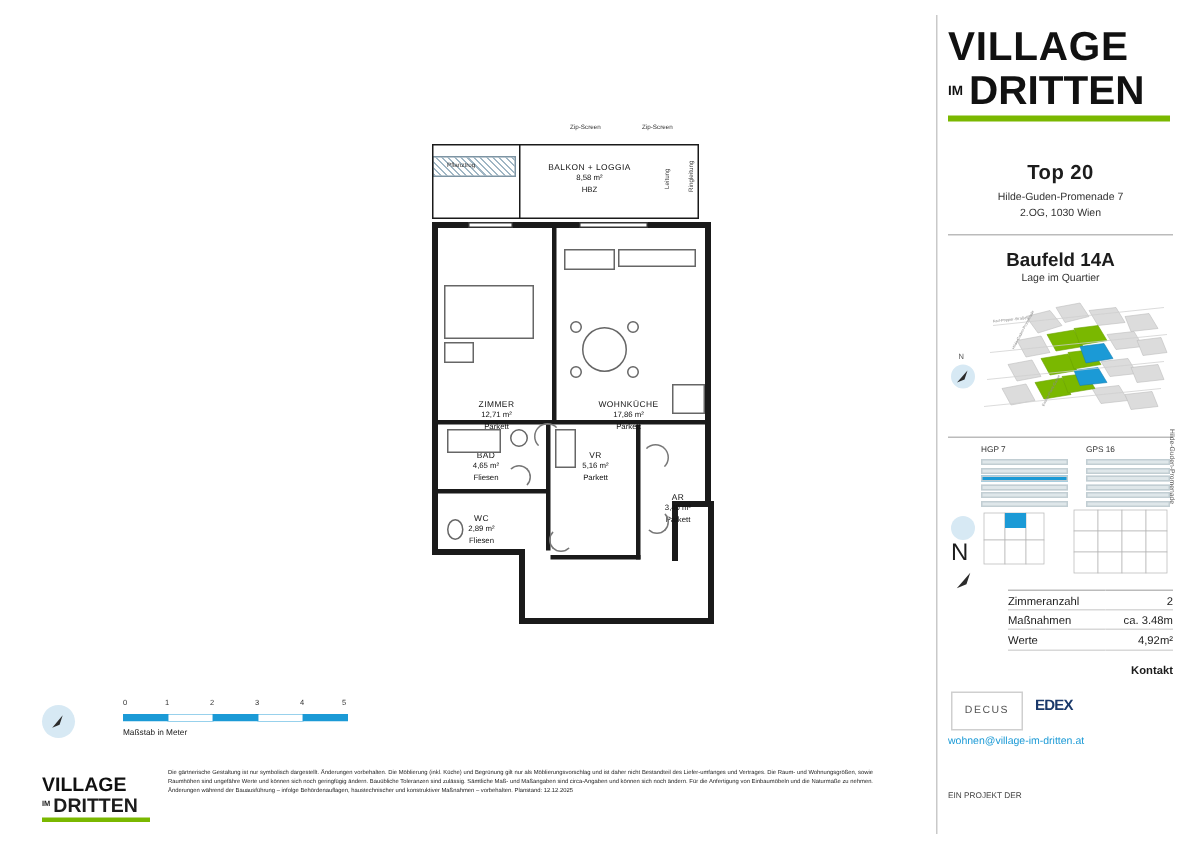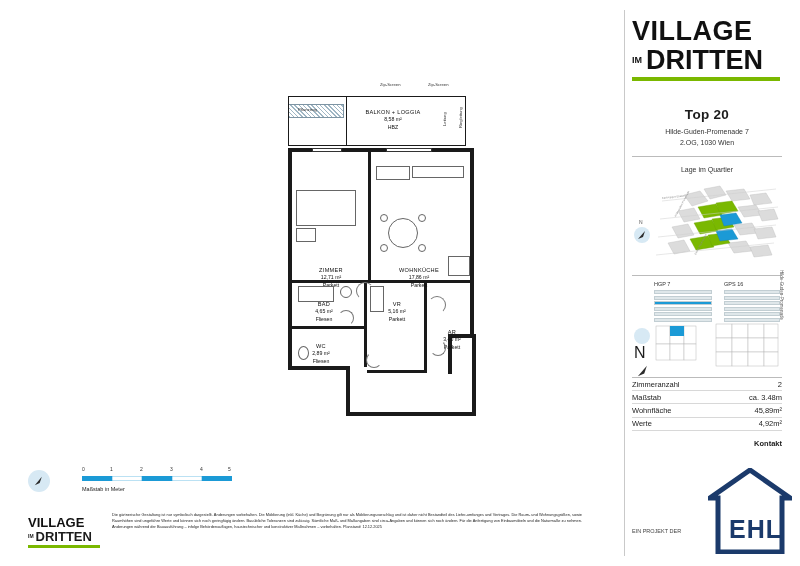--- a/index.html
+++ b/index.html
@@ -53,21 +53,21 @@
   .bu-left { position:absolute; left:22px; top:5px; width:58px;}
   .bu-right { position:absolute; left:92px; top:5px; width:56px;}
   .stack { display:flex; flex-direction:column; gap:1.5px; margin-top:3px;}
   .stack .fl { height:4px; background:#dfe7ea; border:0.5px solid #c2ced3;}
   .stack .fl.act { background:#1b9ad6;}
   .plan-low { position:absolute; left:22px; top:46px; width:126px; height:50px;}
   .compass2 { position:absolute; left:2px; top:52px; width:18px; height:18px;}
   .vert-label { position:absolute; right:-2px; top:44px; font-size:4.5px; color:#555; transform:rotate(90deg); transform-origin:right top; white-space:nowrap;}
 
   
-  .spec { margin-top:2px; }
+  .spec { margin-top:2px;margin-left:40px; }
   .spec table { width:100%; border-collapse:collapse; font-size:7.5px;}
   .spec td { padding:1.6px 0; border-bottom:1px solid #d8d8d8;}
   .spec td.v { text-align:right;}
   .spec tr:first-child td { border-top:1px solid #bbb;}
 
   .kontakt { text-align:right; font-size:7.5px; font-weight:bold; margin-top:8px;}
   .partners { position:relative; height:44px; margin-top:6px;}
   .decus { position:absolute; left:2px; top:4px; width:48px; height:26px; border:1px solid #cfcfcf; display:flex; align-items:center; justify-content:center;}
   .decus span { font-size:7px; letter-spacing:1px; color:#555;}
   .edex { position:absolute; left:58px; top:8px; font-size:10px; font-weight:bold; color:#1b3a6b; letter-spacing:-0.5px;}
@@ -272,20 +272,21 @@
     <div class="top-title">
       <div class="t">Top  20</div>
     </div>
     <div class="addr">
       <div>Hilde-Guden-Promenade 7</div>
       <div>2.OG, 1030 Wien</div>
     </div>
     <hr class="hr-thin">
 
     <div class="bf-title">
+      <div class="b1">Baufeld 14A</div>
       <div class="b2">Lage im Quartier</div>
     </div>
 
     <div class="siteplan">
       <div class="compass">
         <div class="circ"></div>
         <div class="n">N</div>
         <svg class="arrow" viewBox="0 0 14 14">
           <path d="M3 11 L10 3 L8 9 Z" fill="#2b2b2b"></path>
         </svg>
@@ -391,41 +392,38 @@
     </div>
 
     <div class="spec">
       <table>
         <tbody>
           <tr>
             <td>Zimmeranzahl</td>
             <td class="v">2</td>
           </tr>
           <tr>
-            <td>Maßstab</td>
+            <td>Maßnahmen</td>
             <td class="v">ca. 3.48m</td>
-          </tr>
-          <tr>
-            <td>Wohnfläche</td>
-            <td class="v">45,89m²</td>
           </tr>
           <tr>
             <td>Werte</td>
             <td class="v">4,92m²</td>
           </tr>
         </tbody>
       </table>
     </div>
 
     <div class="kontakt">Kontakt</div>
 
+    <div class="partners">
+      <div class="decus">
+        <span>DECUS</span>
+      </div>
+      <div class="edex">EDEX</div>
+      <div class="mail">wohnen@village-im-dritten.at</div>
+    </div>
 
     <div class="projekt">EIN PROJEKT DER</div>
   </div>
 
-  <div class="ehl">
-    <svg class="ehl-house" viewBox="0 0 84 86">
-      <path d="M42 2 L82 30 L74 30 L74 84 L10 84 L10 30 L2 30 Z" fill="none" stroke="#1b3a6b" stroke-width="5"></path>
-    </svg>
-    <div class="ehl-text">EHL</div>
-  </div>
 
 </div>
 
 </body></html>

